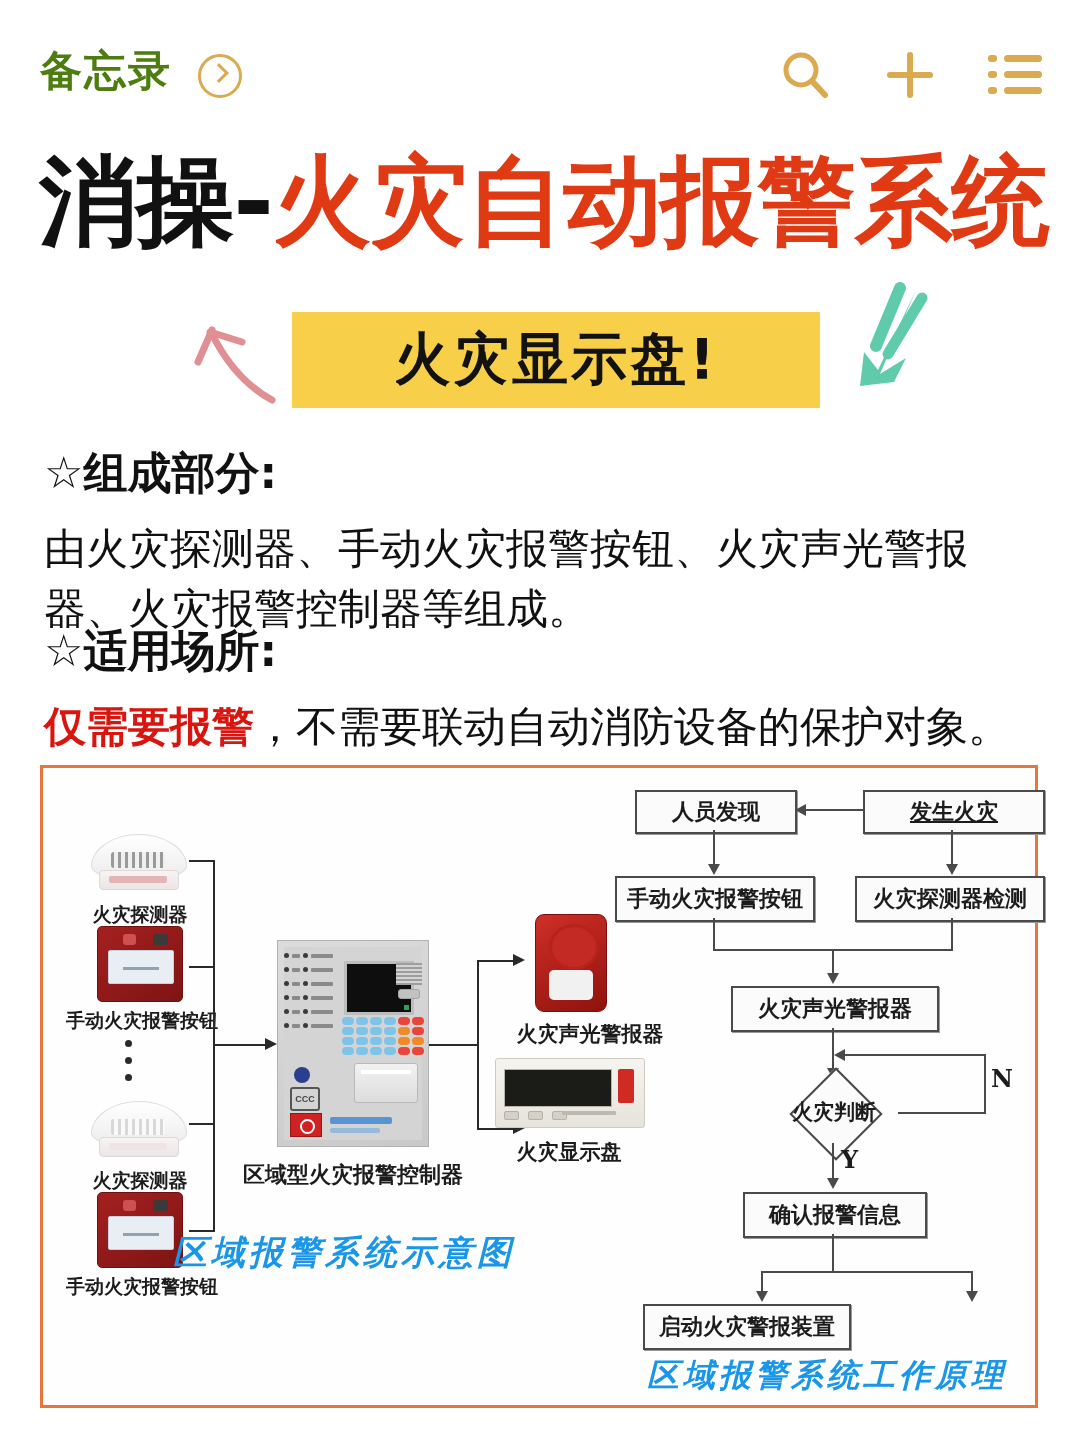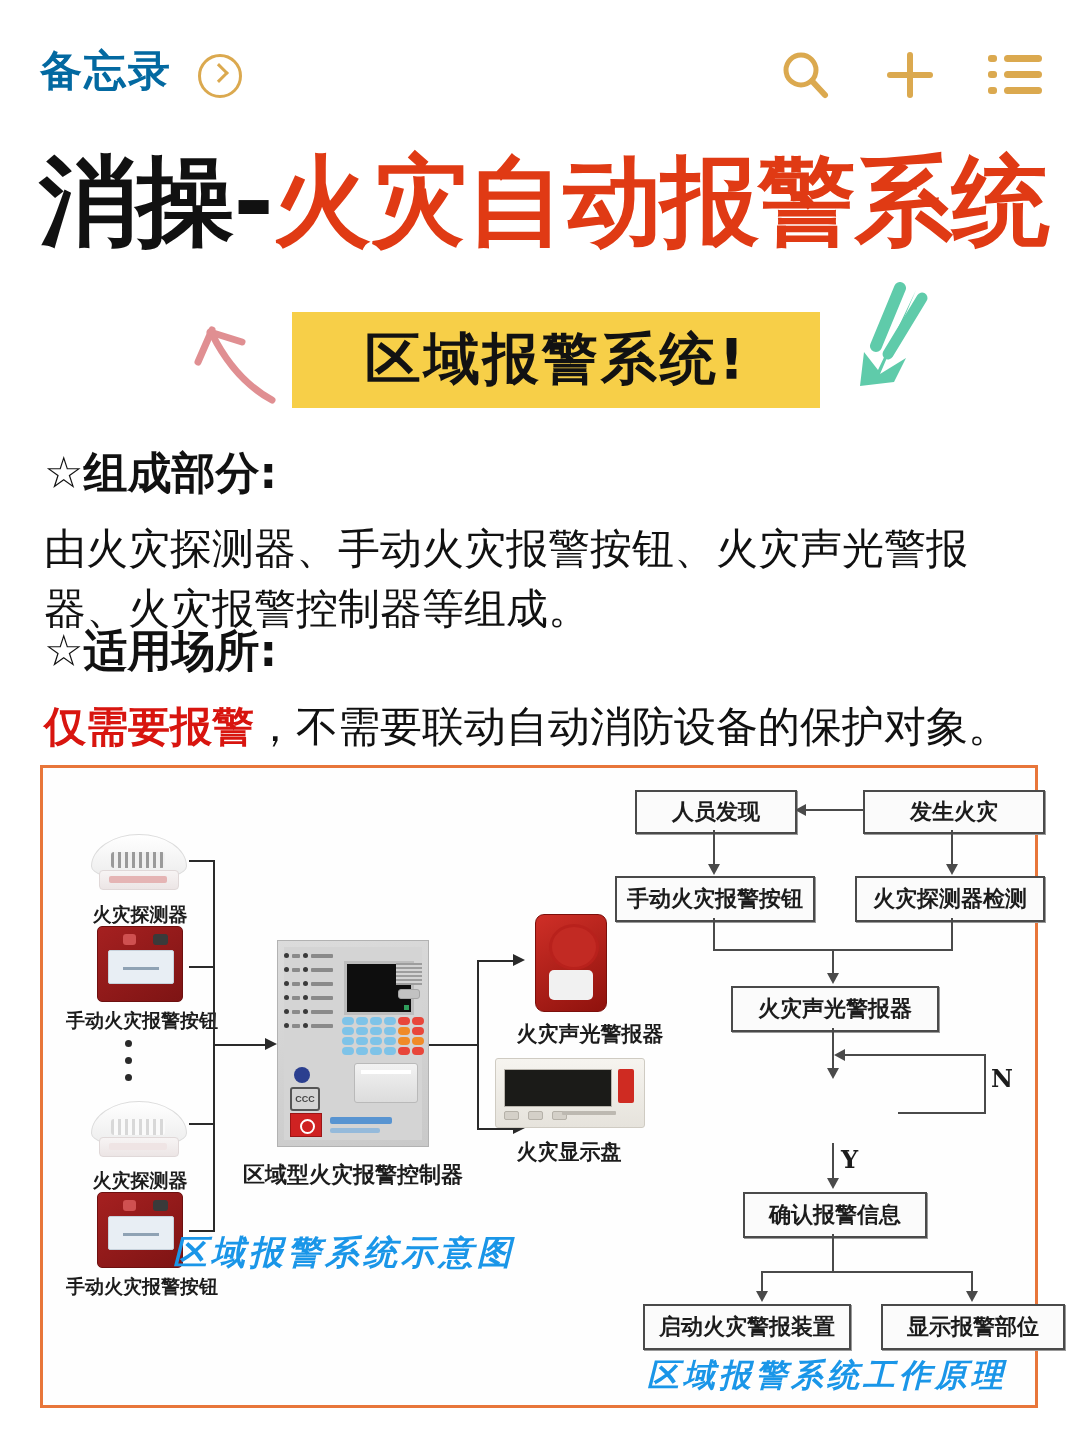--- a/index.html
+++ b/index.html
@@ -8,21 +8,21 @@
     background:#ffffff;
     font-family:"Liberation Sans","DejaVu Sans",sans-serif;
     overflow:hidden;position:relative;
   }
   .page{position:relative;width:1080px;height:1440px;}
 
   
   .header{position:absolute;left:0;top:0;width:1080px;height:130px;}
   .app-title{
     position:absolute;left:40px;top:50px;
-    font-size:42px;font-weight:bold;color:#0369a1;
+    font-size:42px;font-weight:bold;color:#4d7c0f;
     letter-spacing:2px;line-height:1;
   }
   .chev-circle{
     position:absolute;left:198px;top:54px;width:38px;height:38px;
     border:3px solid #dba94f;border-radius:50%;
   }
   .chev-circle::after{
     content:"";position:absolute;left:11px;top:9px;
     width:11px;height:11px;border-top:3px solid #dba94f;border-right:3px solid #dba94f;
     transform:rotate(45deg);
@@ -251,21 +251,21 @@
       </span>
     </div>
   </div>
 
   <div class="main-title">
     <span class="t-black">消操-</span><span class="t-red">火灾自动报警系统</span>
   </div>
 
   <div class="banner-wrap">
     <div class="banner">
-      <span>区域报警系统!</span>
+      <span>火灾显示盘!</span>
     </div>
   </div>
   <span class="arrow-pink">
     <svg width="108" height="108" viewBox="0 0 108 108">
       <path d="M96 100 C74 88 52 66 36 34" fill="none" stroke="#e08f92" stroke-width="7" stroke-linecap="round"></path>
       <path d="M36 30 L22 62" fill="none" stroke="#e08f92" stroke-width="7" stroke-linecap="round"></path>
       <path d="M34 32 L66 42" fill="none" stroke="#e08f92" stroke-width="7" stroke-linecap="round"></path>
     </svg>
   </span>
   <span class="arrow-teal">
@@ -447,21 +447,21 @@
             <div class="dp-b"></div>
             <div class="dp-b"></div>
           </div>
         <div class="dp-txt"></div>
       </div>
       <div class="cap" style="left:466px;top:370px;width:120px;font-size:21px;">火灾显示盘</div>
 
       <div class="blue-cap" style="left:130px;top:462px;font-size:34px;">区域报警系统示意图</div>
 
       <div class="fbox" style="left:592px;top:22px;width:158px;height:40px;font-size:22px;font-family:Liberation Mono, monospace;">人员发现</div>
-      <div class="fbox" style="left:820px;top:22px;width:178px;height:40px;font-size:22px;">发生火灾</div>
+      <div class="fbox" style="left:820px;top:22px;width:178px;height:40px;font-size:22px;text-decoration:underline;">发生火灾</div>
       <div class="fl flh" style="left:752px;top:41px;width:68px;"></div>
       <div class="arrowhead ah-left" style="left:752px;top:36px;"></div>
 
       <div class="fl flv" style="left:670px;top:62px;height:38px;"></div>
       <div class="arrowhead ah-down" style="left:665px;top:96px;"></div>
       <div class="fl flv" style="left:908px;top:62px;height:38px;"></div>
       <div class="arrowhead ah-down" style="left:903px;top:96px;"></div>
 
       <div class="fbox" style="left:572px;top:108px;width:196px;height:42px;font-size:22px;">手动火灾报警按钮</div>
       <div class="fbox" style="left:812px;top:108px;width:186px;height:42px;font-size:22px;">火灾探测器检测</div>
@@ -470,20 +470,24 @@
       <div class="fl flv" style="left:908px;top:150px;height:32px;"></div>
       <div class="fl flh" style="left:670px;top:181px;width:240px;"></div>
       <div class="fl flv" style="left:789px;top:181px;height:28px;"></div>
       <div class="arrowhead ah-down" style="left:784px;top:205px;"></div>
 
       <div class="fbox" style="left:688px;top:218px;width:204px;height:42px;font-size:22px;">火灾声光警报器</div>
 
       <div class="fl flv" style="left:789px;top:260px;height:46px;"></div>
       <div class="arrowhead ah-down" style="left:784px;top:300px;"></div>
 
+      <div class="fdia" style="left:727px;top:313px;width:128px;height:62px;">
+        <div class="dia-shape" style="left:33px;top:0px;width:62px;height:62px;"></div>
+        <div class="dia-txt" style="font-size:21px;">火灾判断</div>
+      </div>
 
       <div class="fl flh" style="left:855px;top:344px;width:88px;"></div>
       <div class="fl flv" style="left:941px;top:286px;height:58px;"></div>
       <div class="fl flh" style="left:795px;top:286px;width:148px;"></div>
       <div class="arrowhead ah-left" style="left:791px;top:281px;"></div>
       <div class="flabel" style="left:948px;top:296px;font-size:24px;">N</div>
 
       <div class="fl flv" style="left:789px;top:375px;height:40px;"></div>
       <div class="arrowhead ah-down" style="left:784px;top:410px;"></div>
       <div class="flabel" style="left:798px;top:377px;font-size:24px;">Y</div>
@@ -491,20 +495,19 @@
       <div class="fbox" style="left:700px;top:424px;width:180px;height:42px;font-size:22px;">确认报警信息</div>
 
       <div class="fl flv" style="left:789px;top:466px;height:38px;"></div>
       <div class="fl flh" style="left:718px;top:503px;width:212px;"></div>
       <div class="fl flv" style="left:718px;top:503px;height:24px;"></div>
       <div class="arrowhead ah-down" style="left:713px;top:523px;"></div>
       <div class="fl flv" style="left:928px;top:503px;height:24px;"></div>
       <div class="arrowhead ah-down" style="left:923px;top:523px;"></div>
 
       <div class="fbox" style="left:600px;top:536px;width:204px;height:42px;font-size:22px;">启动火灾警报装置</div>
-      <div class="fbox" style="left:838px;top:536px;width:180px;height:42px;font-size:22px;">显示报警部位</div>
 
       <div class="blue-cap" style="left:604px;top:586px;font-size:32px;">区域报警系统工作原理</div>
 
     </div>
   </div>
 
 </div>
 
 </body></html>

